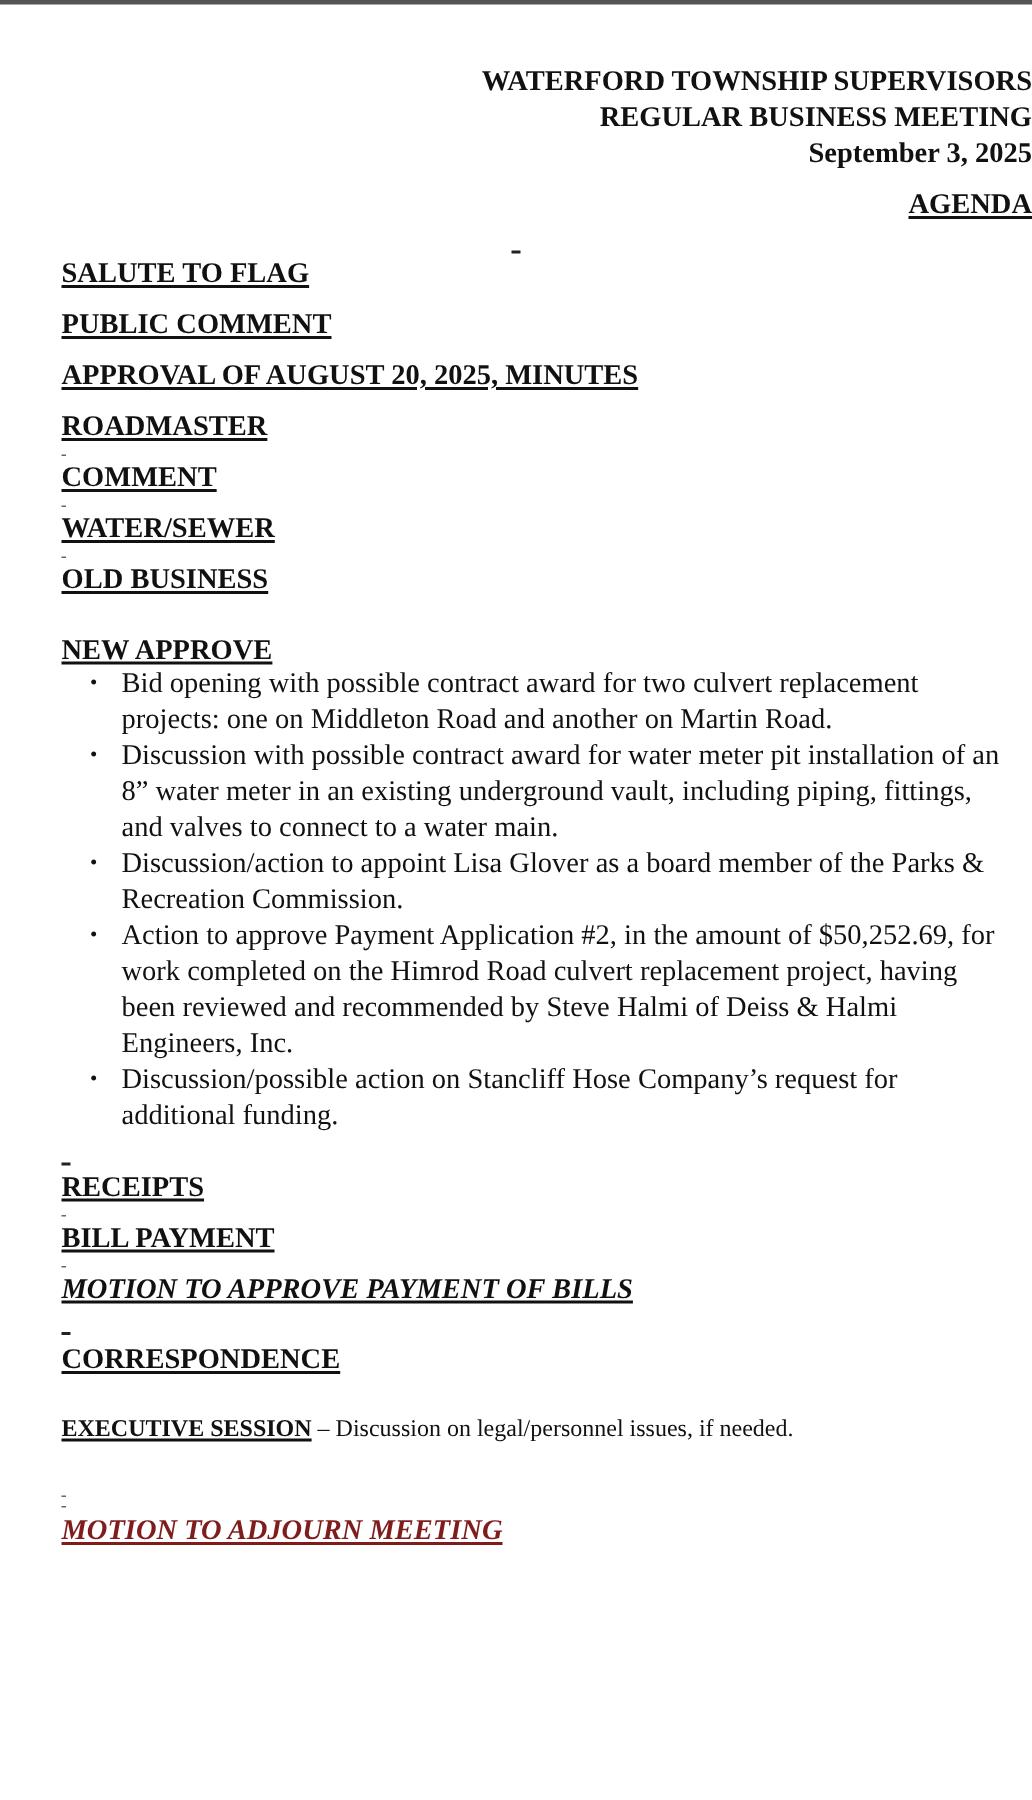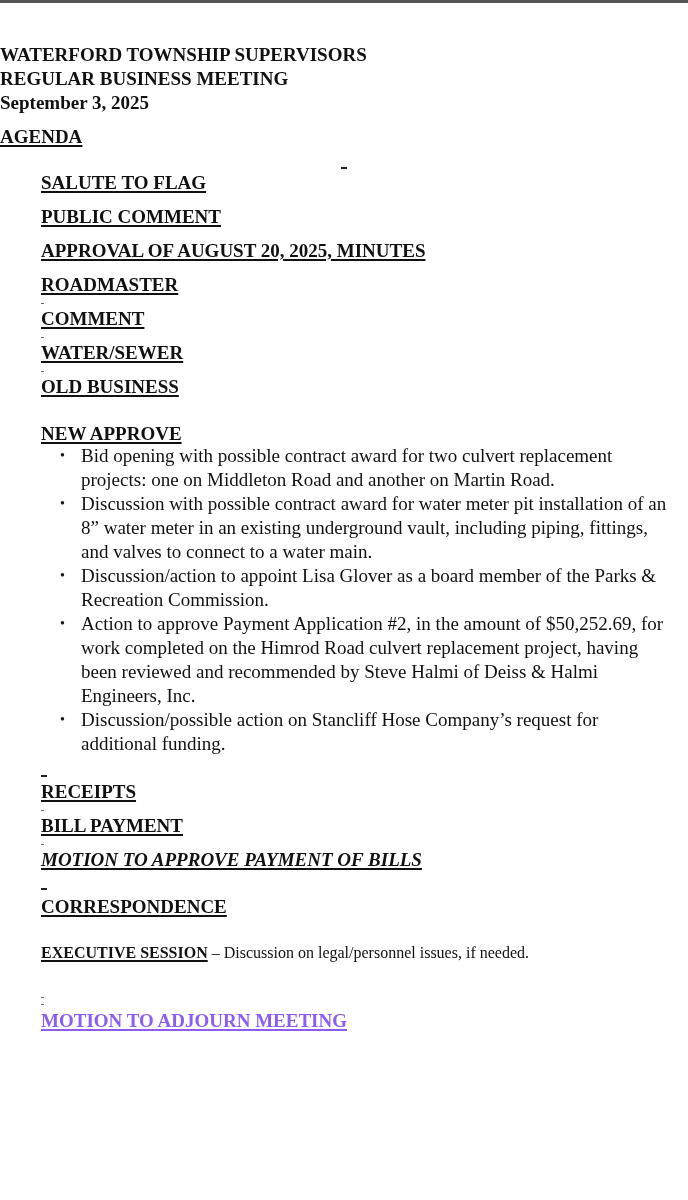--- a/index.html
+++ b/index.html
@@ -2,32 +2,32 @@
 <html><head>
 <meta charset="utf-8">
 <style>
   html, body { margin: 0; padding: 0; }
   body {
     width: 688px; height: 1200px; background: #ffffff; position: relative; overflow: hidden;
     font-family: "Liberation Serif", "DejaVu Serif", serif; color: #111111;
   }
   .topbar { position: absolute; left: 0; top: 0; width: 688px; height: 3px; background: #555555; }
   .doc { position: absolute; left: 0; top: 0; width: 688px; }
-  .center { position: absolute; left: 0; width: 688px; text-align: left; font-weight: bold; font-size: 19px; line-height: 24px; }
+  .center { position: absolute; left: 0; width: 688px; text-align: right; font-weight: bold; font-size: 19px; line-height: 24px; }
   .u { text-decoration: underline; text-decoration-thickness: 1.5px; text-underline-offset: 2px; }
   .heading { position: absolute; left: 41px; font-weight: bold; font-size: 19px; line-height: 22px; text-decoration: underline; text-decoration-thickness: 1.5px; text-underline-offset: 2px; white-space: nowrap; }
   .dot { position: absolute; left: 41px; width: 3px; height: 1px; background: #666; }
   .dash { position: absolute; width: 6px; height: 2px; background: #222; }
   .bullets { position: absolute; left: 60px; top: 444px; width: 610px; font-size: 19px; line-height: 24px; }
   .bullet { position: relative; padding-left: 21px; }
   .bullet .mark { position: absolute; left: 0; top: 0; font-size: 14px; }
   .bullet .btext { display: block; }
   .exec { position: absolute; left: 41px; top: 941px; width: 600px; font-size: 16px; line-height: 24px; }
   .exec .label { font-weight: bold; text-decoration: underline; text-decoration-thickness: 1.5px; text-underline-offset: 2px; }
-  .red { color: #8b5cf6; }
+  .red { color: #7f1d1d; font-style: italic; }
 </style>
 </head>
 <body>
 
 <div class="topbar"></div>
 
 <div class="doc">
   <div class="center" style="top:43px;">WATERFORD TOWNSHIP SUPERVISORS</div>
   <div class="center" style="top:67px;">REGULAR BUSINESS MEETING</div>
   <div class="center" style="top:91px;">September 3, 2025</div>

